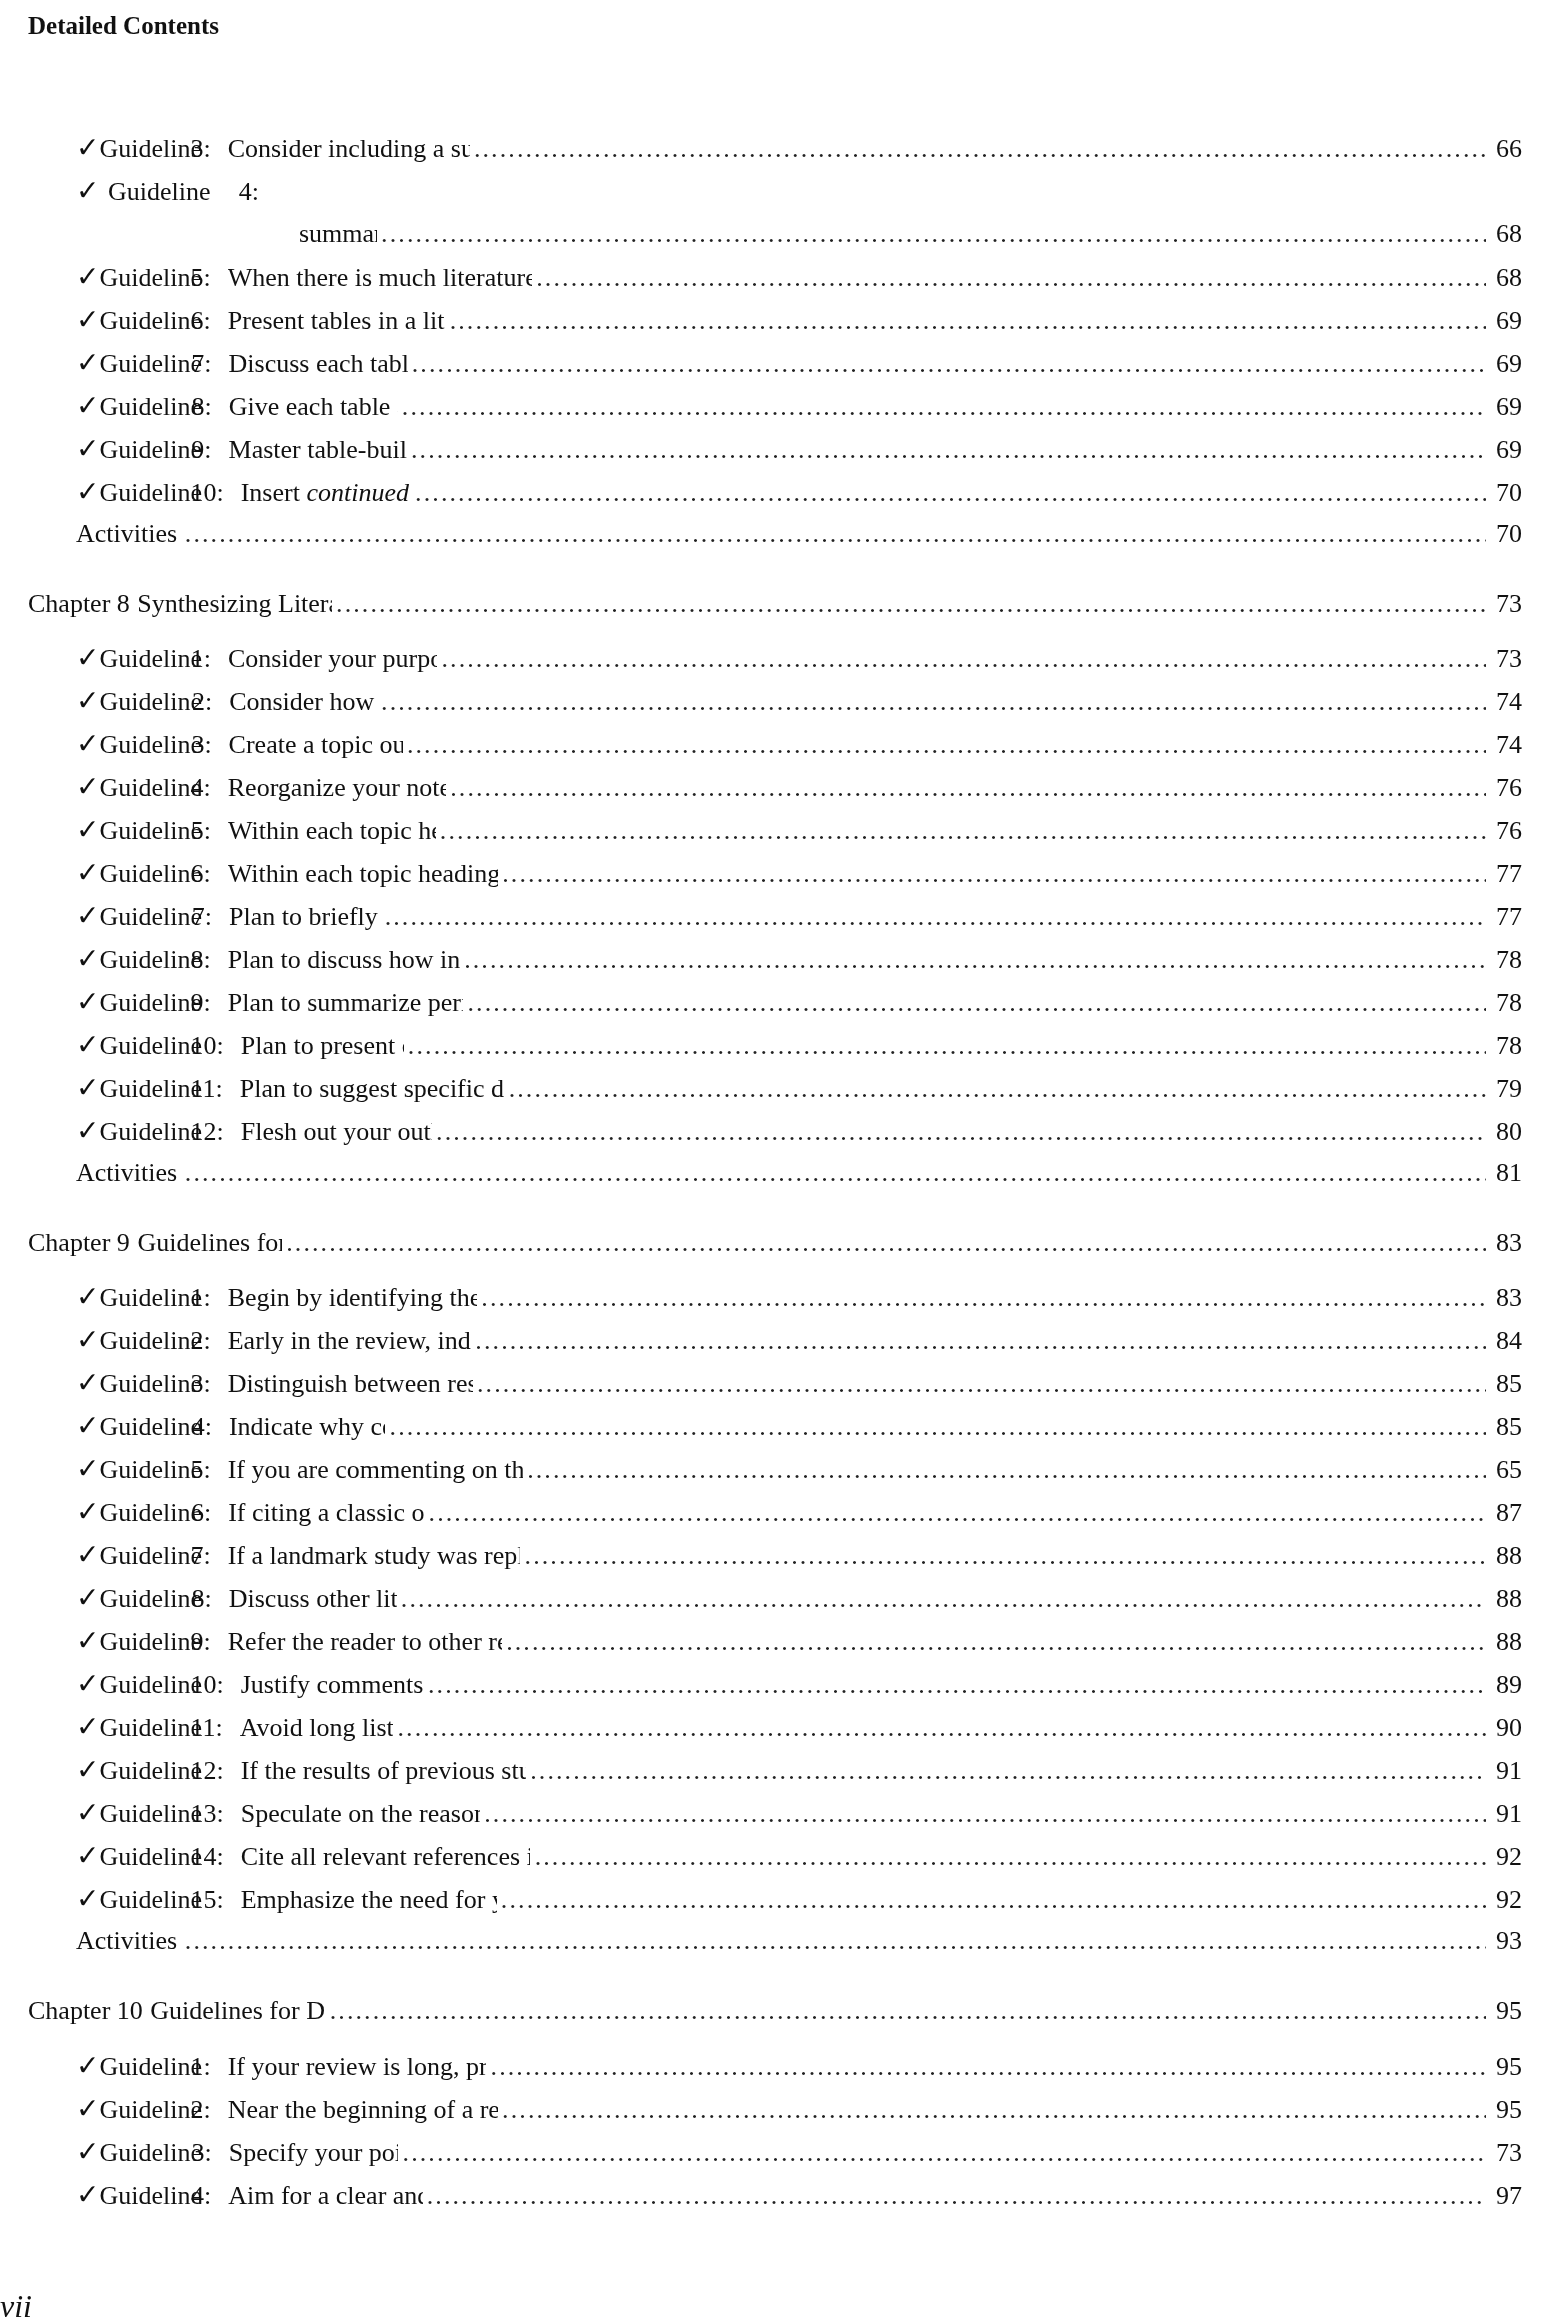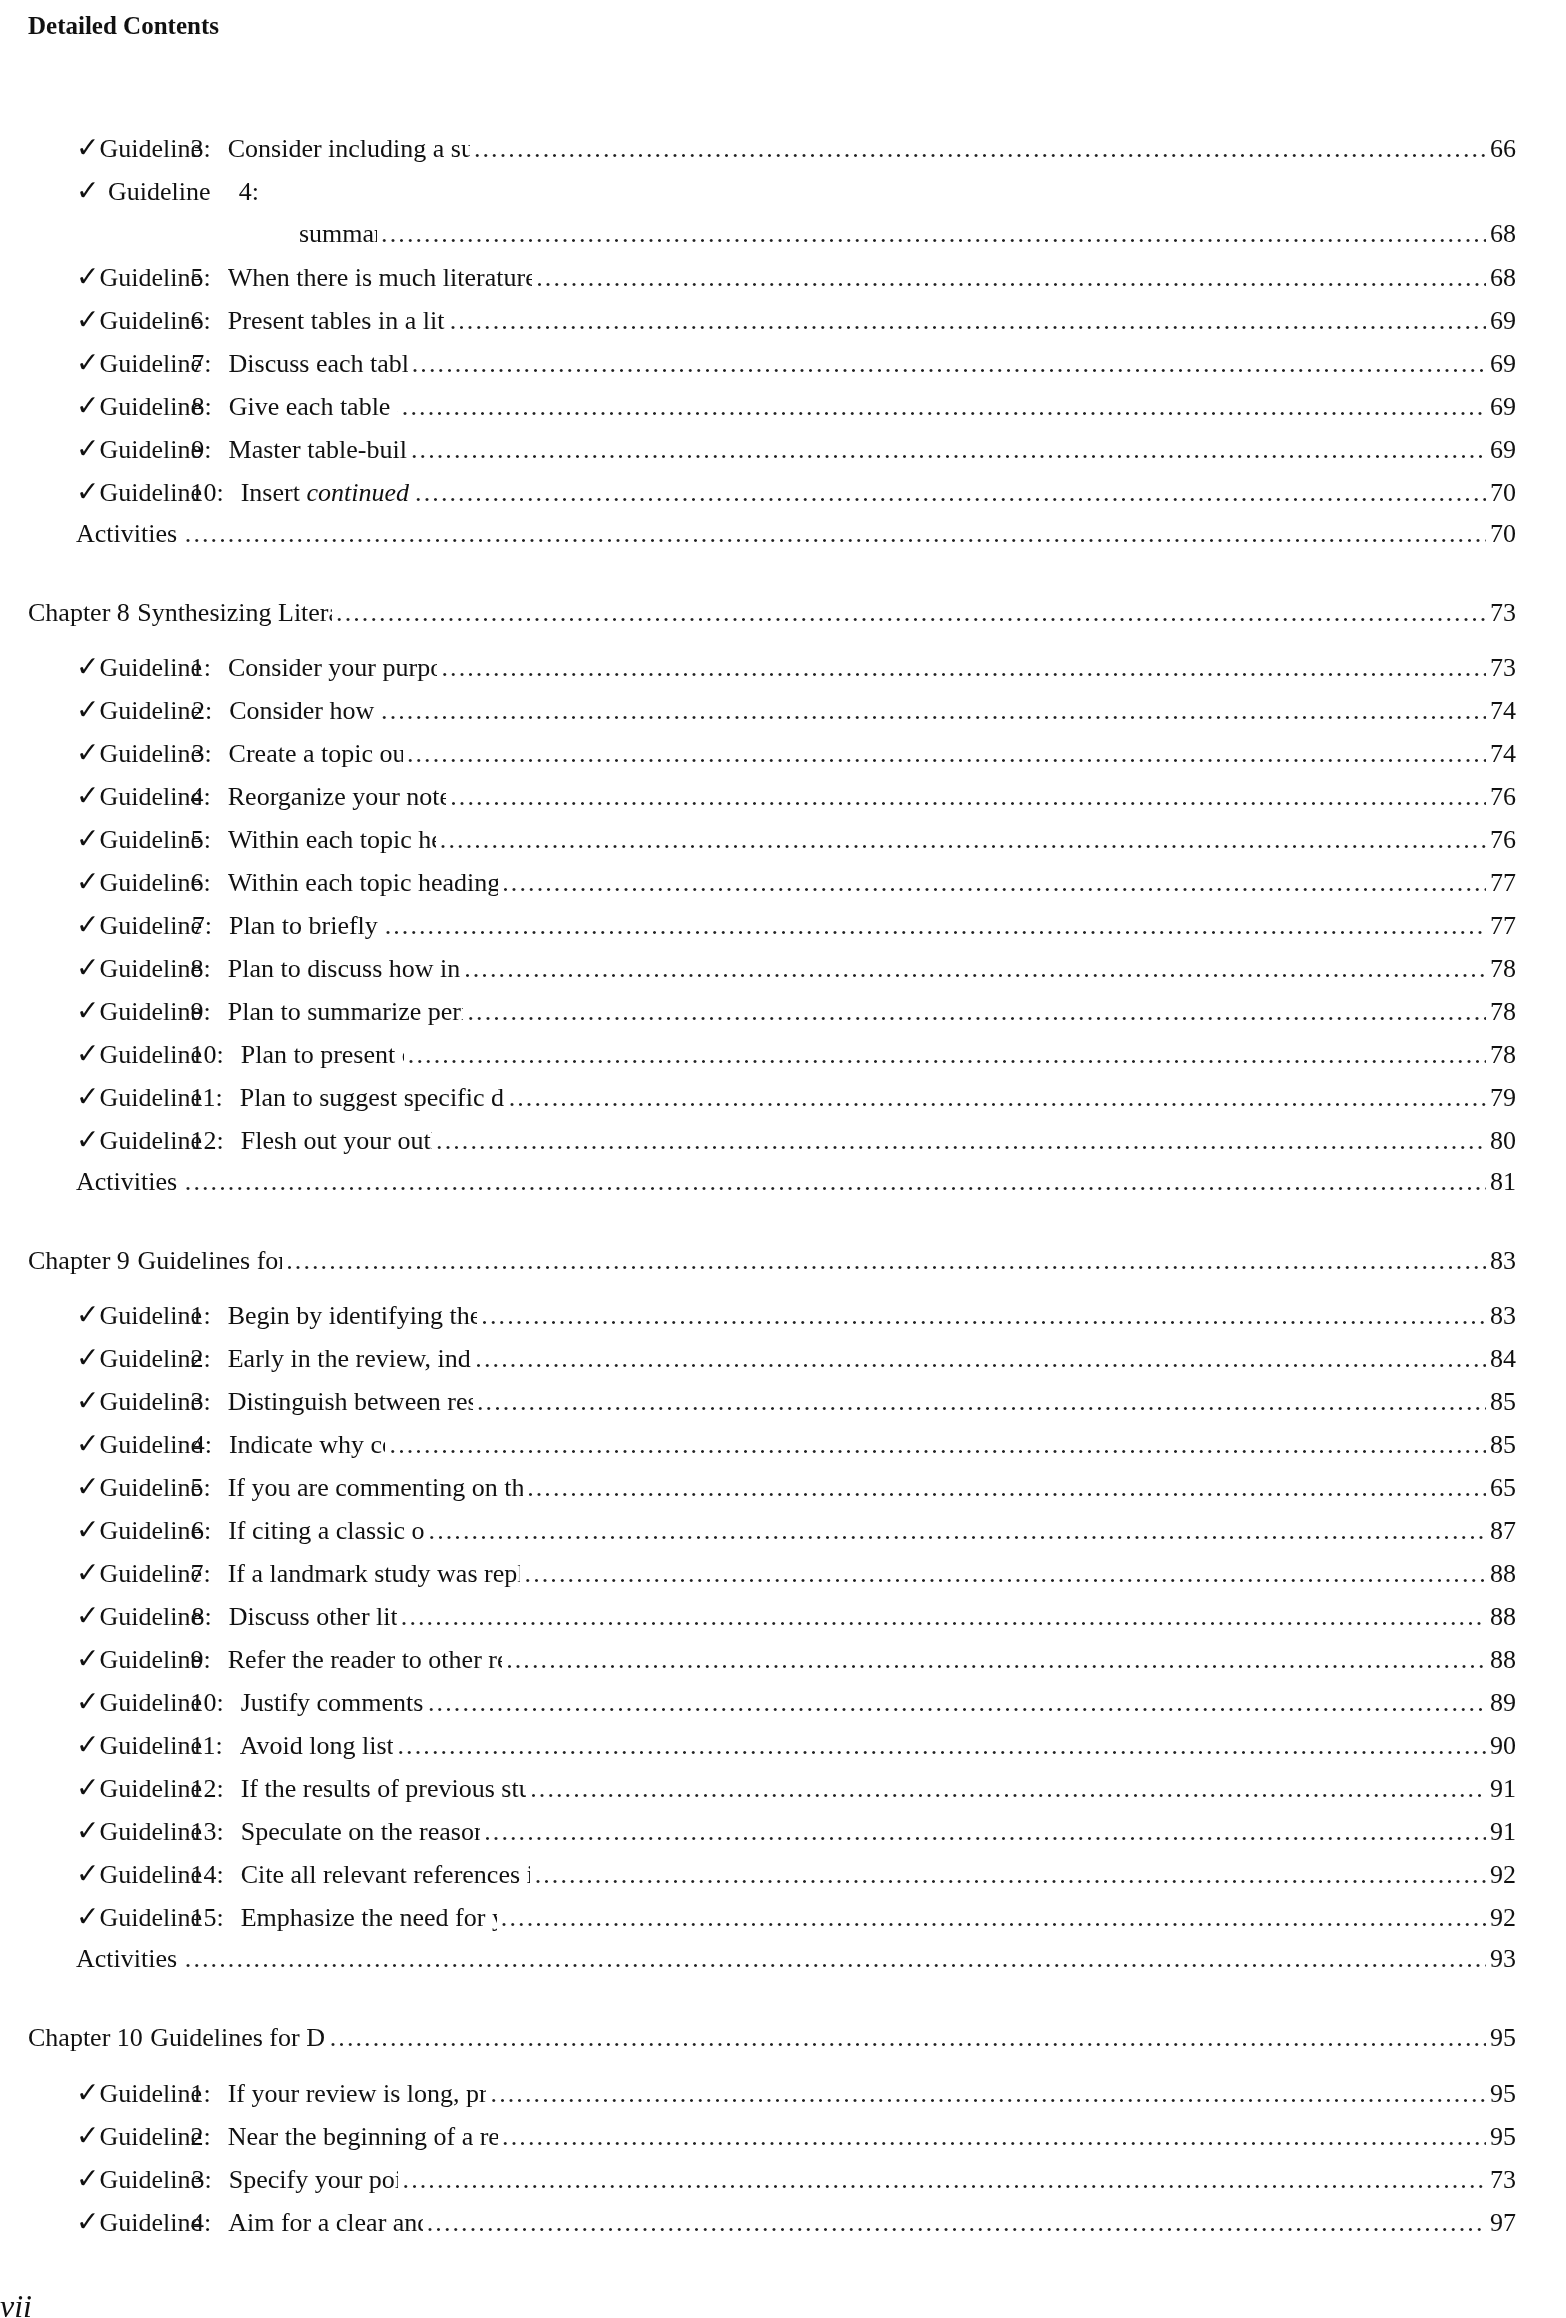--- a/index.html
+++ b/index.html
@@ -13,39 +13,39 @@
     font-size: 25px; line-height: 31px; font-weight: bold;
   }
   .toc { position: absolute; left: 28px; top: 126px; width: 1494px; }
   .entry {
     display: flex; align-items: baseline;
     font-size: 26px; line-height: 43px; height: 43px;
     white-space: nowrap;
   }
   .entry.guideline { padding-left: 48px; }
   .entry.activity { padding-left: 48px; height: 41px; line-height: 41px; }
-  .entry.chapter { margin-top: 37px; margin-bottom: 11.2px; }
+  .entry.chapter { margin-top: 28px; margin-bottom: 11.2px; }
   .check {
     display: inline-block; width: 32px; font-size: 28px; font-weight: bold;
     font-family: "DejaVu Sans", sans-serif;
   }
   .gl-label { display: inline-block; width: 91px; }
   .gl-num { display: inline-block; width: 77px; text-align: right; padding-right: 17px; box-sizing: border-box; }
   .ch-label { display: inline-block; }
   .ch-sep { display: inline-block; width: 19.6px; }
   .title { flex: 0 1 auto; overflow: hidden; }
   .title em { font-style: italic; }
   .leader {
     flex: 1 1 auto; overflow: hidden; margin: 0 4.2px;
     letter-spacing: 2.1px; color: #222;
   }
   .leader::before {
     content: "....................................................................................................................................................................................................................................................................................................................................................................";
   }
-  .page { flex: 0 0 auto; min-width: 32px; }
+  .page { flex: 0 0 auto; min-width: 32px; text-align: right; }
   .entry.wrap { height: auto; flex-wrap: wrap; }
   .wrap-first { display: flex; width: 100%; height: 43px; align-items: baseline; }
   .wrap-second { display: flex; width: 100%; height: 43px; align-items: baseline; padding-left: 223px; box-sizing: border-box; }
   .folio {
     position: absolute; left: 0; right: 0; top: 2288px;
     text-align: left; font-style: italic; font-size: 32px;
   }
 </style>
 </head>
 <body>

